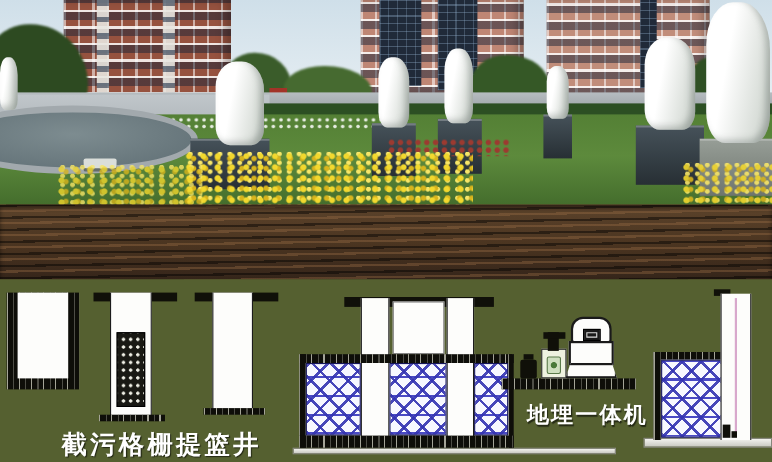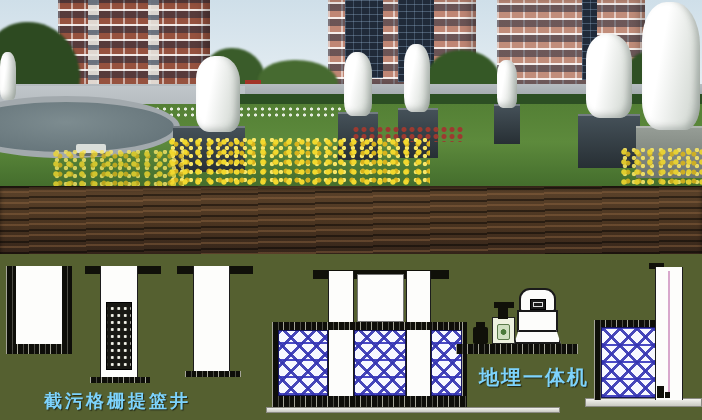--- a/index.html
+++ b/index.html
@@ -47,21 +47,21 @@
   .dots{background-color:#191914;background-image:
       radial-gradient(circle,#f2f2e8 1.25px,rgba(0,0,0,0) 1.8px);
       background-size:6.5px 7px;background-position:2px 2px;border:1px solid #000;box-sizing:border-box;}
   .xpat{background-color:#f7f8ff;background-image:
       repeating-linear-gradient(45deg, rgba(52,52,178,.9) 0 2.4px, rgba(0,0,0,0) 2.4px 12px),
       repeating-linear-gradient(135deg, rgba(52,52,178,.9) 0 2.4px, rgba(0,0,0,0) 2.4px 12px),
       repeating-linear-gradient(0deg, #4a4ac4 0 2px, rgba(0,0,0,0) 2px 17px);
       border:1px solid #15155a;box-sizing:border-box;}
   .blk{background:#101009;}
   .slab{background:linear-gradient(180deg,#f2f2ee,#c9c9c2);border:1px solid #8a8a82;box-sizing:border-box;}
-  .cn-label{color:#7dd3fc;font-weight:bold;text-shadow:1px 1px 1px rgba(0,0,0,.6);white-space:nowrap;}
+  .cn-label{color:#ffffff;font-weight:bold;text-shadow:1px 1px 1px rgba(0,0,0,.6);white-space:nowrap;}
   .vessel{background:#fdfdfb;border:2px solid #1a1a1a;box-sizing:border-box;}
 </style>
 </head>
 <body>
 
 <div id="stage">
 
   <div id="photo" class="abs">
 
     <div class="abs bldg win-grid" style="left:58px;top:0;width:152px;height:93px;background-color:#96523f;"></div>
@@ -159,15 +159,15 @@
   <div class="abs hatch" style="left:594px;top:320px;width:63px;height:7px;"></div>
   <div class="abs hatch" style="left:594px;top:320px;width:7px;height:80px;"></div>
   <div class="abs xpat" style="left:601px;top:327px;width:56px;height:71px;"></div>
 
   <div class="abs blk" style="left:649px;top:263px;width:15px;height:6px;"></div>
   <div class="abs white-col" style="left:655px;top:267px;width:28px;height:133px;"></div>
   <div class="abs" style="left:668px;top:271px;width:2px;height:125px;background:#d8a8cc;"></div>
   <div class="abs blk" style="left:657px;top:386px;width:7px;height:12px;"></div>
   <div class="abs blk" style="left:665px;top:392px;width:5px;height:6px;"></div>
 
-  <div class="abs cn-label" style="left:44px;top:389px;font-size:18px;letter-spacing:3px;">截污格栅提篮井</div>
+  <div class="abs cn-label" style="left:56px;top:389px;font-size:23px;letter-spacing:3px;">截污格栅提篮井</div>
   <div class="abs cn-label" style="left:479px;top:364px;font-size:20px;letter-spacing:2px;">地埋一体机</div>
 </div>
 
 </body></html>

